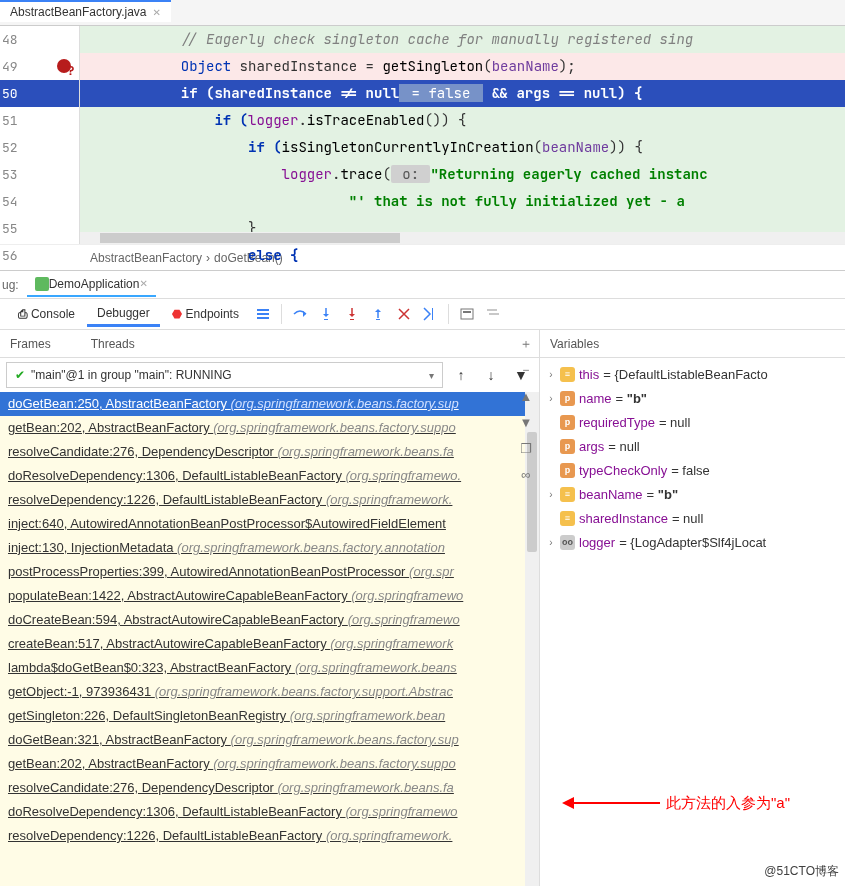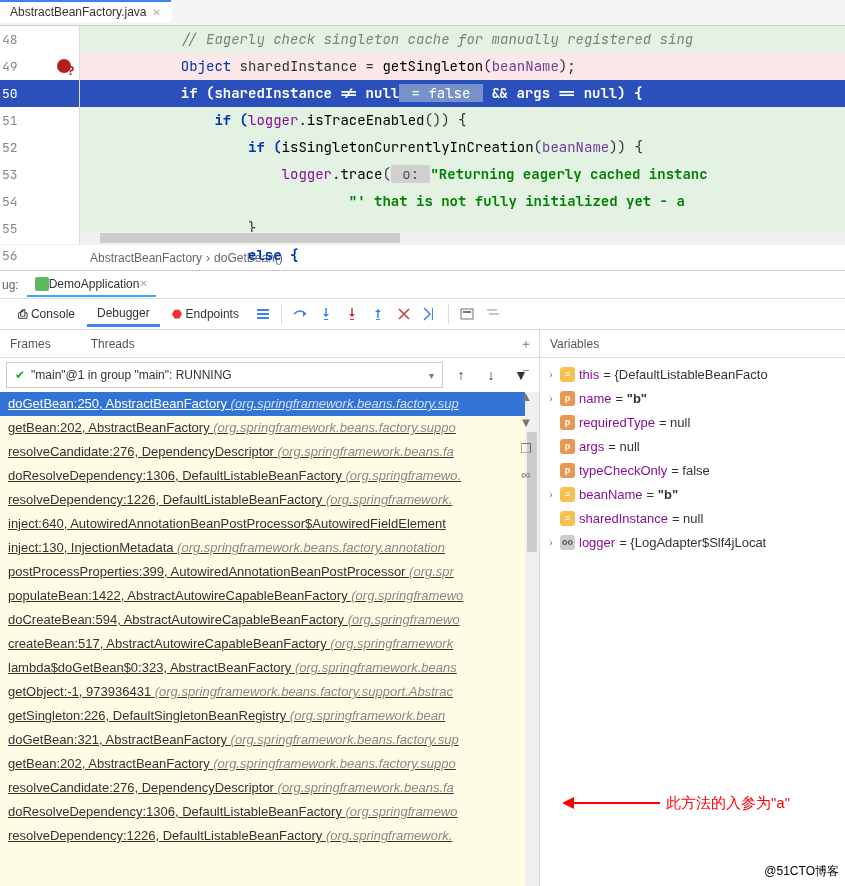--- a/index.html
+++ b/index.html
@@ -76,21 +76,21 @@
   .vi-p { background: #e89850; }
   .vi-oo { background: #ccc; color: #555; }
   .var-name { color: #871094; }
   .var-val { color: #333; }
   .bold { font-weight: bold; }
   
   .arrow-ann { position: absolute; left: 560px; top: 793px; display: flex; align-items: center; gap: 6px; }
   .arrow-ann svg { width: 100px; height: 20px; }
   .ann-text { color: #ff0000; font-size: 15px; }
   
-  .watermark { position: absolute; right: 6px; bottom: 6px; color: #000000; font-size: 12px; margin-left: 26px; }
+  .watermark { position: absolute; right: 6px; bottom: 6px; color: #404040; font-size: 12px; margin-left: 26px; }
 </style>
 </head>
 <body>
 
 <div class="editor-tab-bar">
   <div class="editor-tab">
     <span>AbstractBeanFactory.java</span>
     <span class="close">✕</span>
   </div>
 </div>

